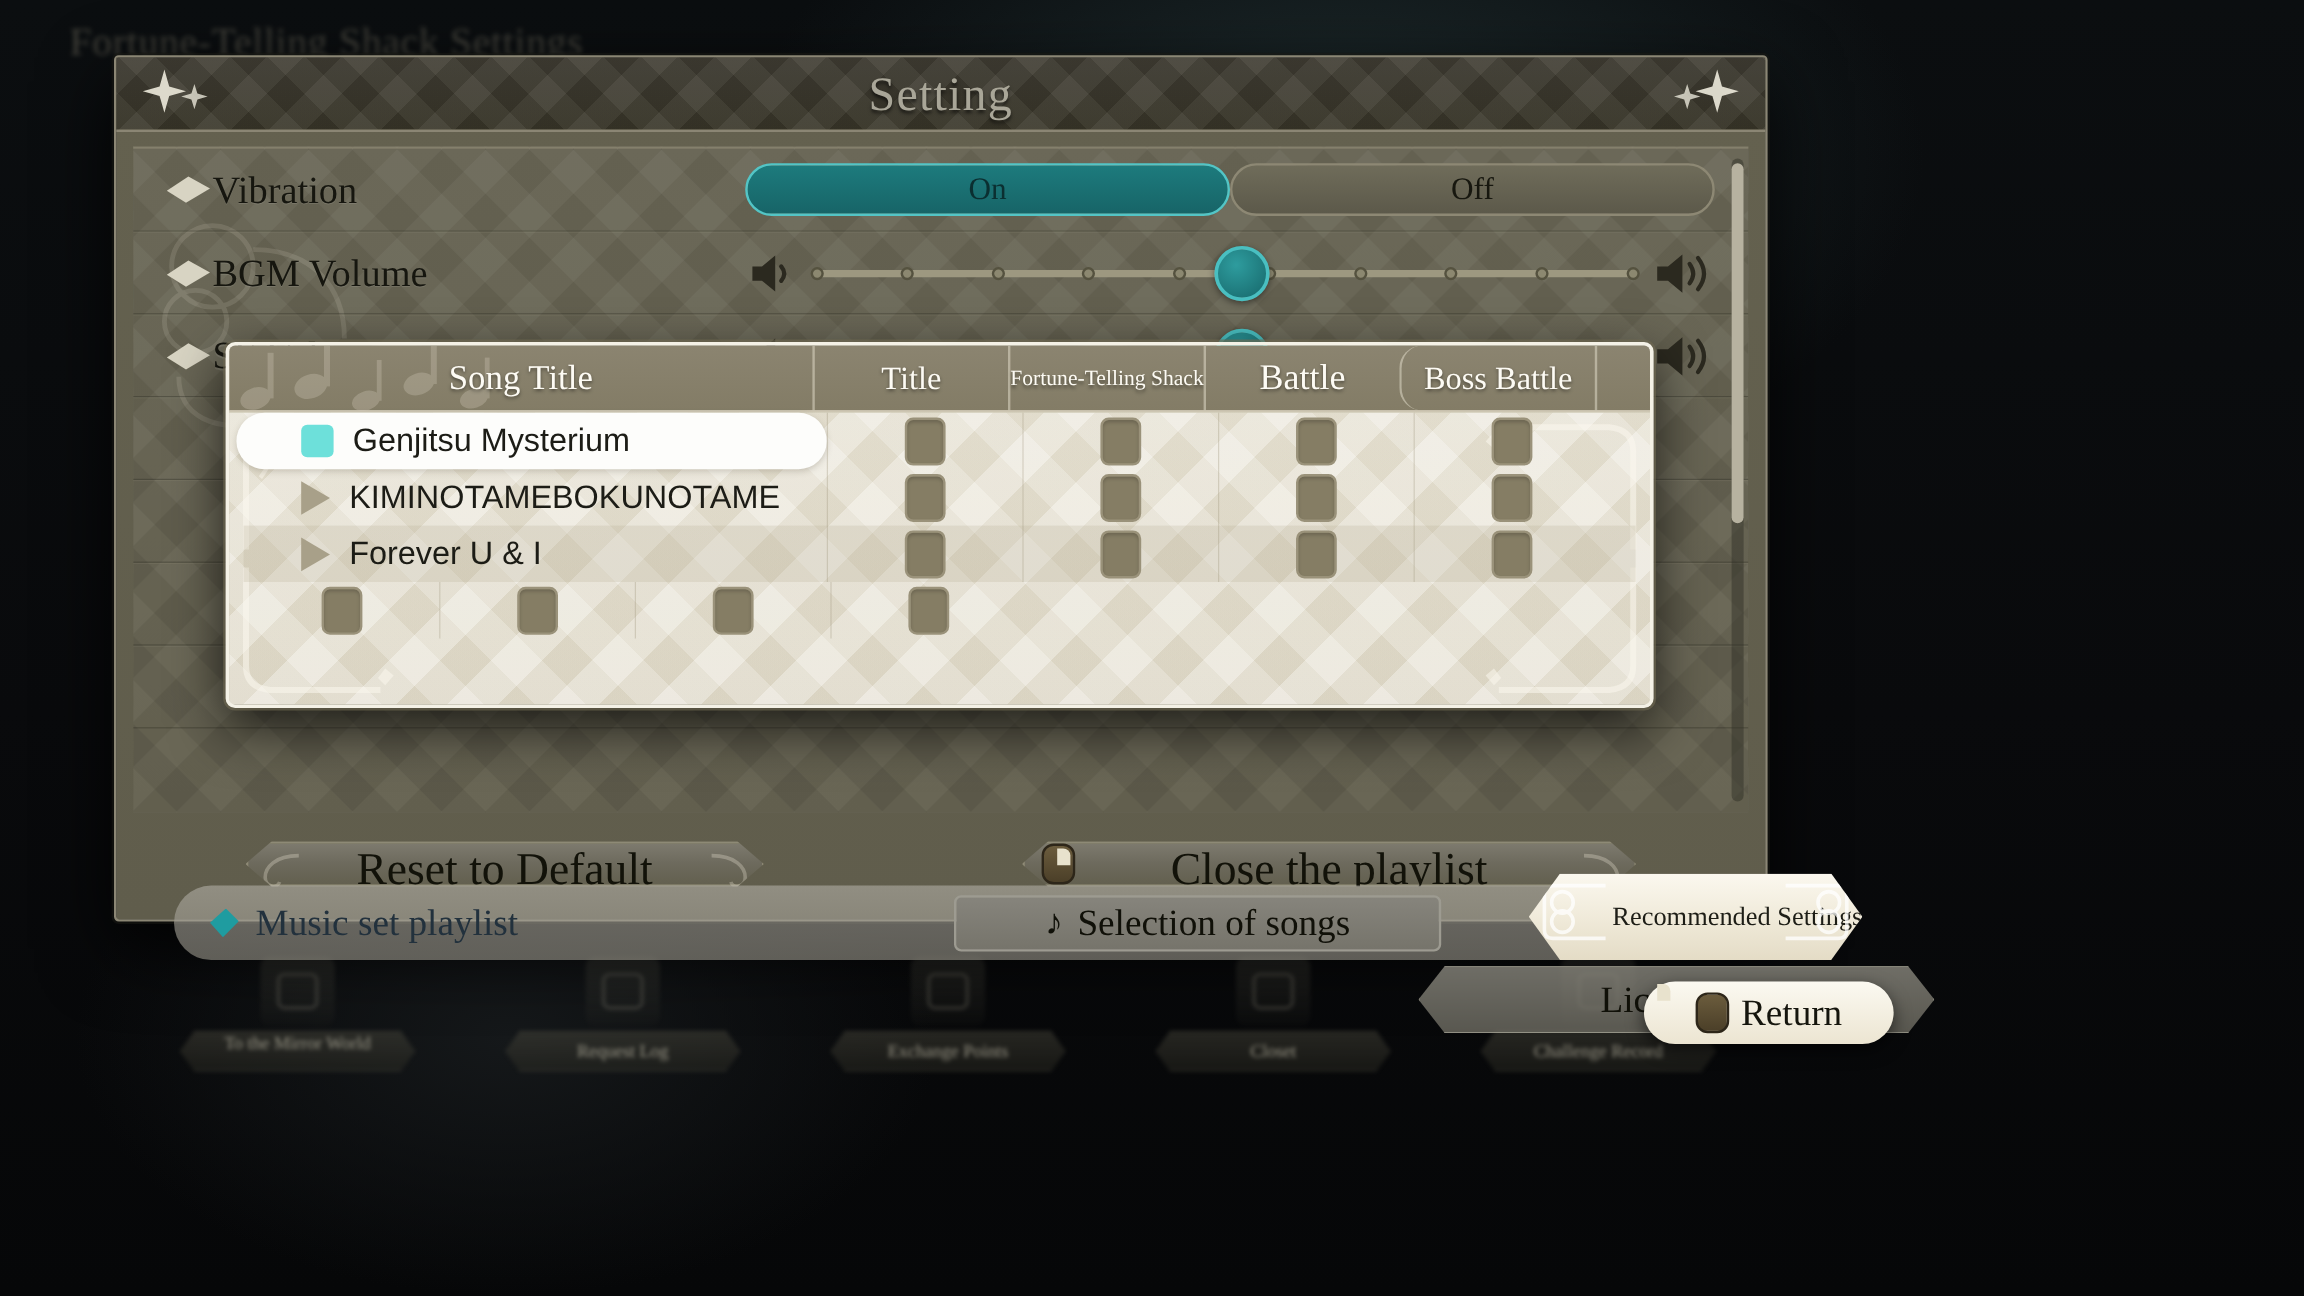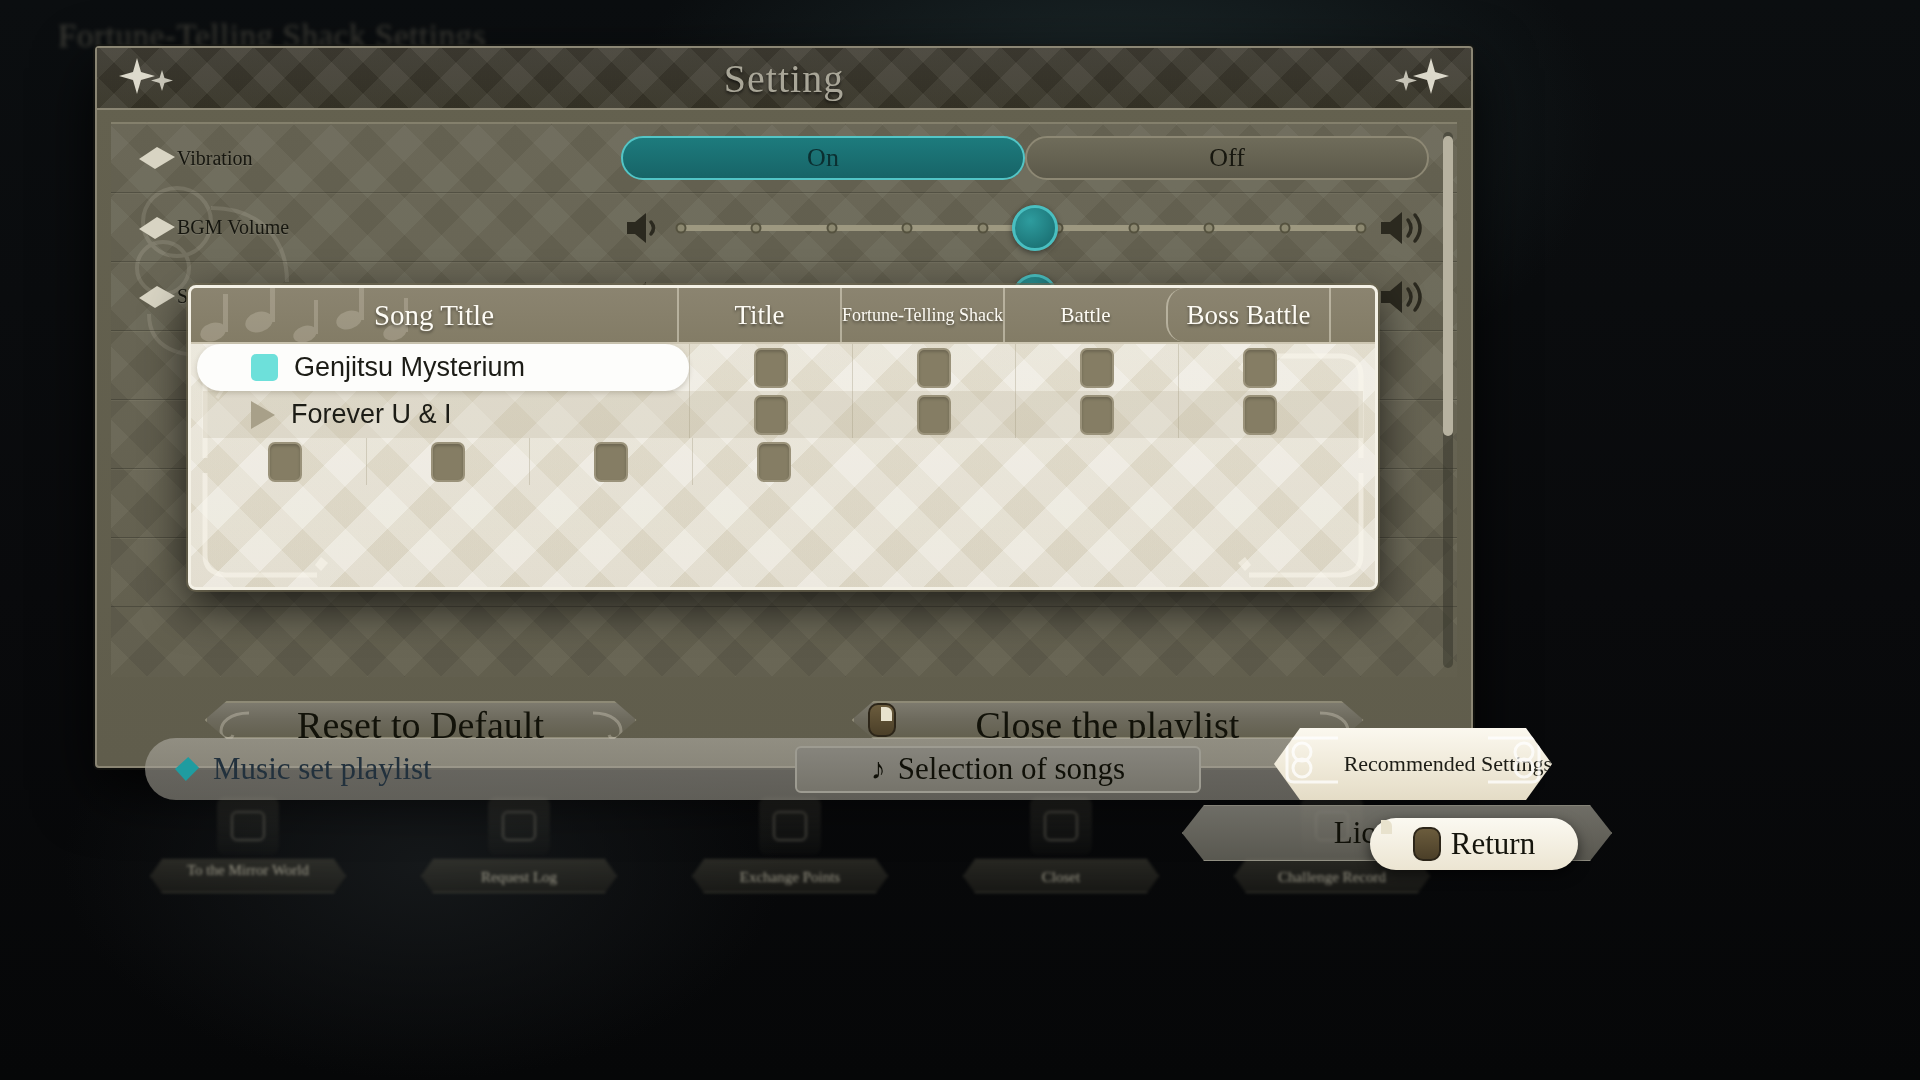--- a/index.html
+++ b/index.html
@@ -90,21 +90,21 @@
     opacity: .13; pointer-events: none;
   }
 
   
   .srow {
     position: relative; display: flex; align-items: center;
     height: 69px; padding-left: 66px;
     border-bottom: 1px solid rgba(40,40,32,.35);
   }
   .srow + .srow { border-top: 1px solid rgba(190,185,160,.10); text-align: right; }
-  .srow-label { font-size: 20px; color: #16160f; text-shadow: 0 1px 0 rgba(255,255,255,.10); }
+  .srow-label { font-size: 32px; color: #16160f; text-shadow: 0 1px 0 rgba(255,255,255,.10); }
   .bullet {
     position: absolute; left: 26px; top: 50%; transform: translateY(-50%);
     width: 0; height: 0;
   }
   .ctrl { position: absolute; left: 510px; right: 28px; top: 0; bottom: 0; display: flex; align-items: center; }
 
   .toggle {
     height: 44px; flex: 1 1 0; display: flex; align-items: center; justify-content: center;
     font-size: 26px; color: #17170f; border-radius: 22px;
     background: linear-gradient(180deg, #6f6c5a, #5c594a);
@@ -187,21 +187,21 @@
   .notes { position: absolute; left: 6px; top: 0; opacity: .22; pointer-events: none; }
   .sp-th {
     display: flex; align-items: center; justify-content: center;
     color: #fdfbf4; text-shadow: 0 2px 3px rgba(0,0,0,.45);
     position: relative; z-index: 2;
   }
   .sp-th + .sp-th { border-left: 2px solid rgba(222,216,198,.55); }
   #th-song   { width: 486px; font-size: 29px; }
   #th-title  { width: 163px; font-size: 27px; }
   #th-shack  { width: 163px; font-size: 18px; white-space: nowrap; }
-  #th-battle { width: 163px; font-size: 21px; }
+  #th-battle { width: 163px; font-size: 30px; }
   #th-boss   { width: 163px; font-size: 27px; border-radius: 19px; }
   #th-pad    { flex: 1 1 auto; }
 
   .sp-body {
     position: relative; height: 243px;
     background:
       repeating-linear-gradient(135deg, rgba(255,255,255,.28) 0 30px, rgba(168,160,135,.05) 30px 60px),
       repeating-linear-gradient(45deg, rgba(255,255,255,.22) 0 30px, rgba(168,160,135,.04) 30px 60px),
       linear-gradient(180deg, #e7e2d3 0%, #dfd9c8 100%);
     padding: 0 12px;
@@ -526,20 +526,38 @@
             <span class="chk"></span>
           </div>
         <div class="sp-cell">
             <span class="chk"></span>
           </div>
         <div class="sp-cell">
             <span class="chk"></span>
           </div>
       </div>
 
+      <div class="sp-row">
+        <div class="sp-name">
+          <span class="play-tri"></span>
+          <span class="sp-songtitle">KIMINOTAMEBOKUNOTAME</span>
+        </div>
+        <div class="sp-cell">
+            <span class="chk"></span>
+          </div>
+        <div class="sp-cell">
+            <span class="chk"></span>
+          </div>
+        <div class="sp-cell">
+            <span class="chk"></span>
+          </div>
+        <div class="sp-cell">
+            <span class="chk"></span>
+          </div>
+      </div>
 
       <div class="sp-row alt">
         <div class="sp-name">
           <span class="play-tri"></span>
           <span class="sp-songtitle">Forever U &amp; I</span>
         </div>
         <div class="sp-cell">
             <span class="chk"></span>
           </div>
         <div class="sp-cell">

